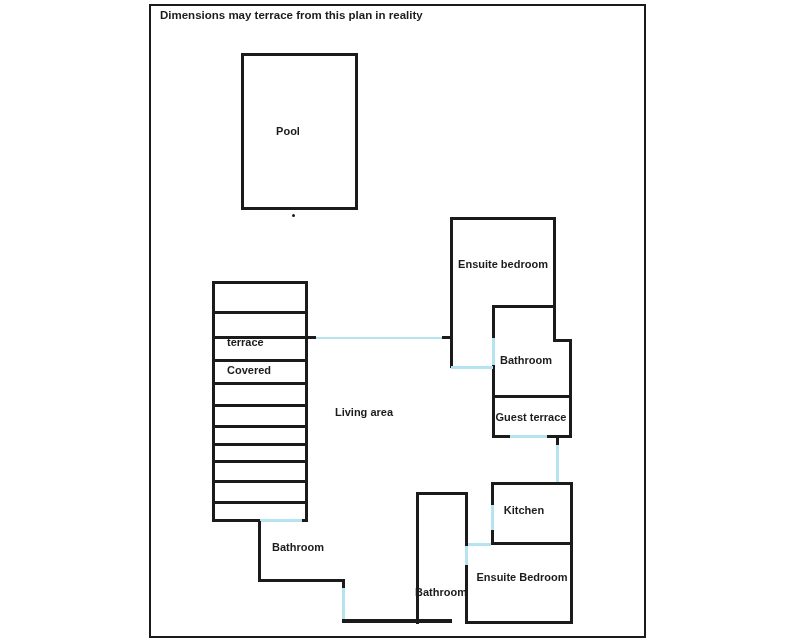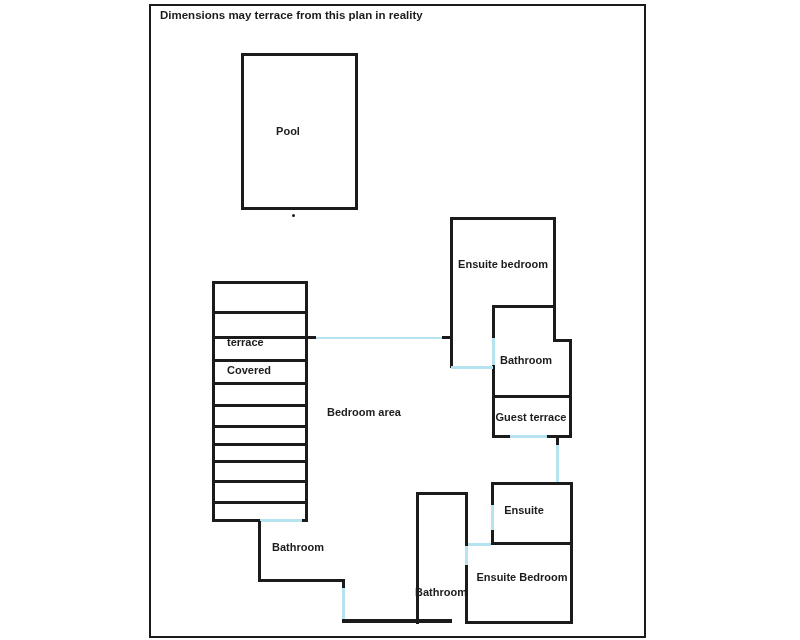--- a/index.html
+++ b/index.html
@@ -63,21 +63,21 @@
 
   <div class="w" style="left:556px;top:435px;width:3px;height:10px;"></div>
   <div class="d" style="left:556px;top:445px;width:3px;height:38px;"></div>
 
   <div class="w" style="left:491px;top:482px;width:82px;height:3px;"></div>
   <div class="w" style="left:491px;top:482px;width:3px;height:23px;"></div>
   <div class="d" style="left:491px;top:505px;width:3px;height:25px;"></div>
   <div class="w" style="left:491px;top:530px;width:3px;height:15px;"></div>
   <div class="w" style="left:570px;top:482px;width:3px;height:63px;"></div>
   <div class="w" style="left:491px;top:542px;width:82px;height:3px;"></div>
-  <div class="lbl" style="left:479px;top:504px;width:90px;">Ensuite</div>
+  <div class="lbl" style="left:479px;top:504px;width:90px;">Kitchen</div>
 
   <div class="d" style="left:468px;top:543px;width:23px;height:3px;"></div>
   <div class="w" style="left:465px;top:492px;width:3px;height:54px;"></div>
   <div class="d" style="left:465px;top:546px;width:3px;height:19px;"></div>
   <div class="w" style="left:465px;top:565px;width:3px;height:59px;"></div>
   <div class="w" style="left:570px;top:542px;width:3px;height:82px;"></div>
   <div class="w" style="left:465px;top:621px;width:108px;height:3px;"></div>
   <div class="lbl" style="left:469px;top:571px;width:106px;">Ensuite Bedroom</div>
 
   <div class="w" style="left:416px;top:492px;width:52px;height:3px;"></div>
@@ -87,15 +87,15 @@
   <div class="w" style="left:258px;top:521px;width:3px;height:61px;"></div>
   <div class="w" style="left:258px;top:579px;width:87px;height:3px;"></div>
   <div class="w" style="left:342px;top:579px;width:3px;height:9px;"></div>
   <div class="d" style="left:342px;top:588px;width:3px;height:32px;"></div>
   <div class="w" style="left:342px;top:619px;width:110px;height:4px;"></div>
   <div class="lbl" style="left:248px;top:541px;width:100px;">Bathroom</div>
 
   <div class="w" style="left:304px;top:336px;width:12px;height:3px;"></div>
   <div class="d" style="left:316px;top:337px;width:126px;height:2px;"></div>
   <div class="d" style="left:451px;top:366px;width:42px;height:3px;"></div>
-  <div class="lbl" style="left:314px;top:406px;width:100px;">Bedroom area</div>
+  <div class="lbl" style="left:314px;top:406px;width:100px;">Living area</div>
 
 </div>
 
 </body></html>

